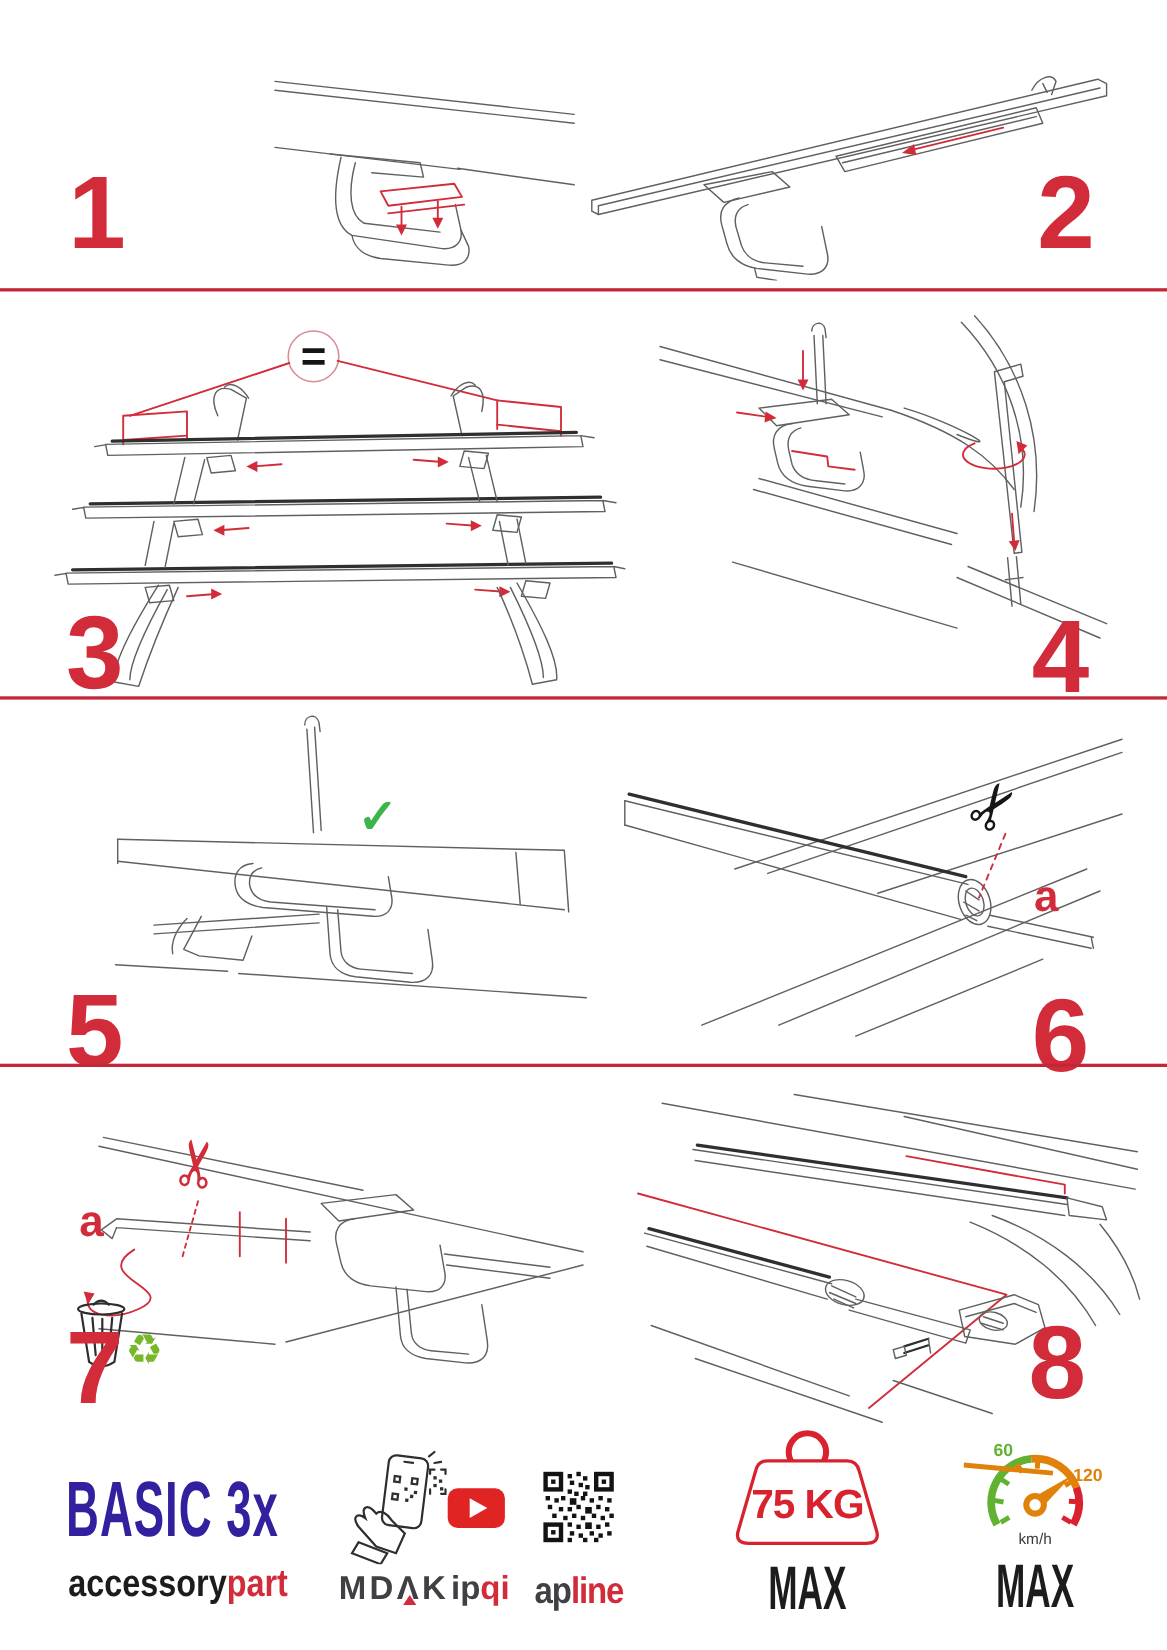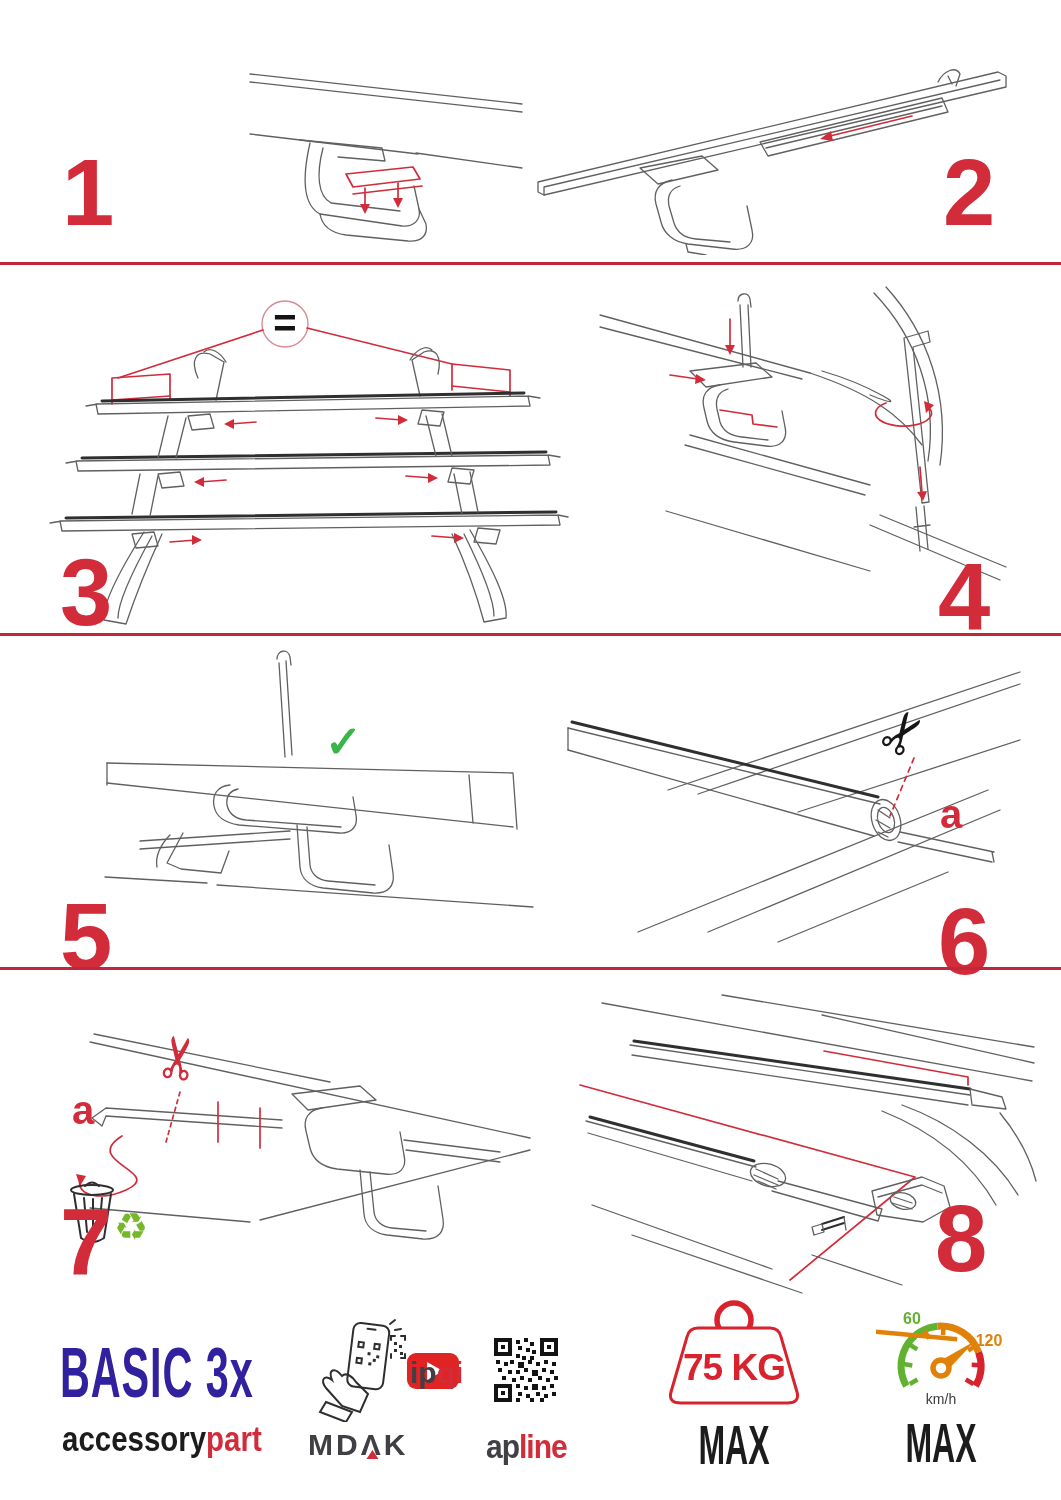--- a/index.html
+++ b/index.html
@@ -23,21 +23,21 @@
   .logo-brand{position:absolute;left:62px;top:1420px;font-size:31px;font-weight:700;
               transform:scale(0.95,1.12);transform-origin:left top;white-space:nowrap;color:#1c1c1c;}
   .logo-brand .accent{color:#d22c3a;}
   .partner{position:absolute;font-size:30px;font-weight:700;color:#3f3f44;white-space:nowrap;}
   .partner .accent{color:#d22c3a;}
   .mdak{left:308px;top:1428px;letter-spacing:3px;}
   .caret-wrap{position:relative;display:inline-block;}
   .caret-tri{position:absolute;left:50%;bottom:3px;transform:translateX(-46%);width:0;height:0;
              border-left:6px solid transparent;border-right:6px solid transparent;
              border-bottom:9px solid #d22c3a;}
-  .ipqi{left:410px;top:1356px;letter-spacing:0px;}
+  .ipqi{left:410px;top:1428px;letter-spacing:0px;}
   .apline{left:486px;top:1428px;letter-spacing:-1px;transform:scaleY(1.12);transform-origin:left top;}
   .max-label{position:absolute;font-size:40px;font-weight:700;color:#1c1c1c;text-align:center;
              transform:scale(0.8,1.4);transform-origin:center top;}
   .icon-abs{position:absolute;}
 </style>
 </head>
 <body>
 
 <div class="page">
 

